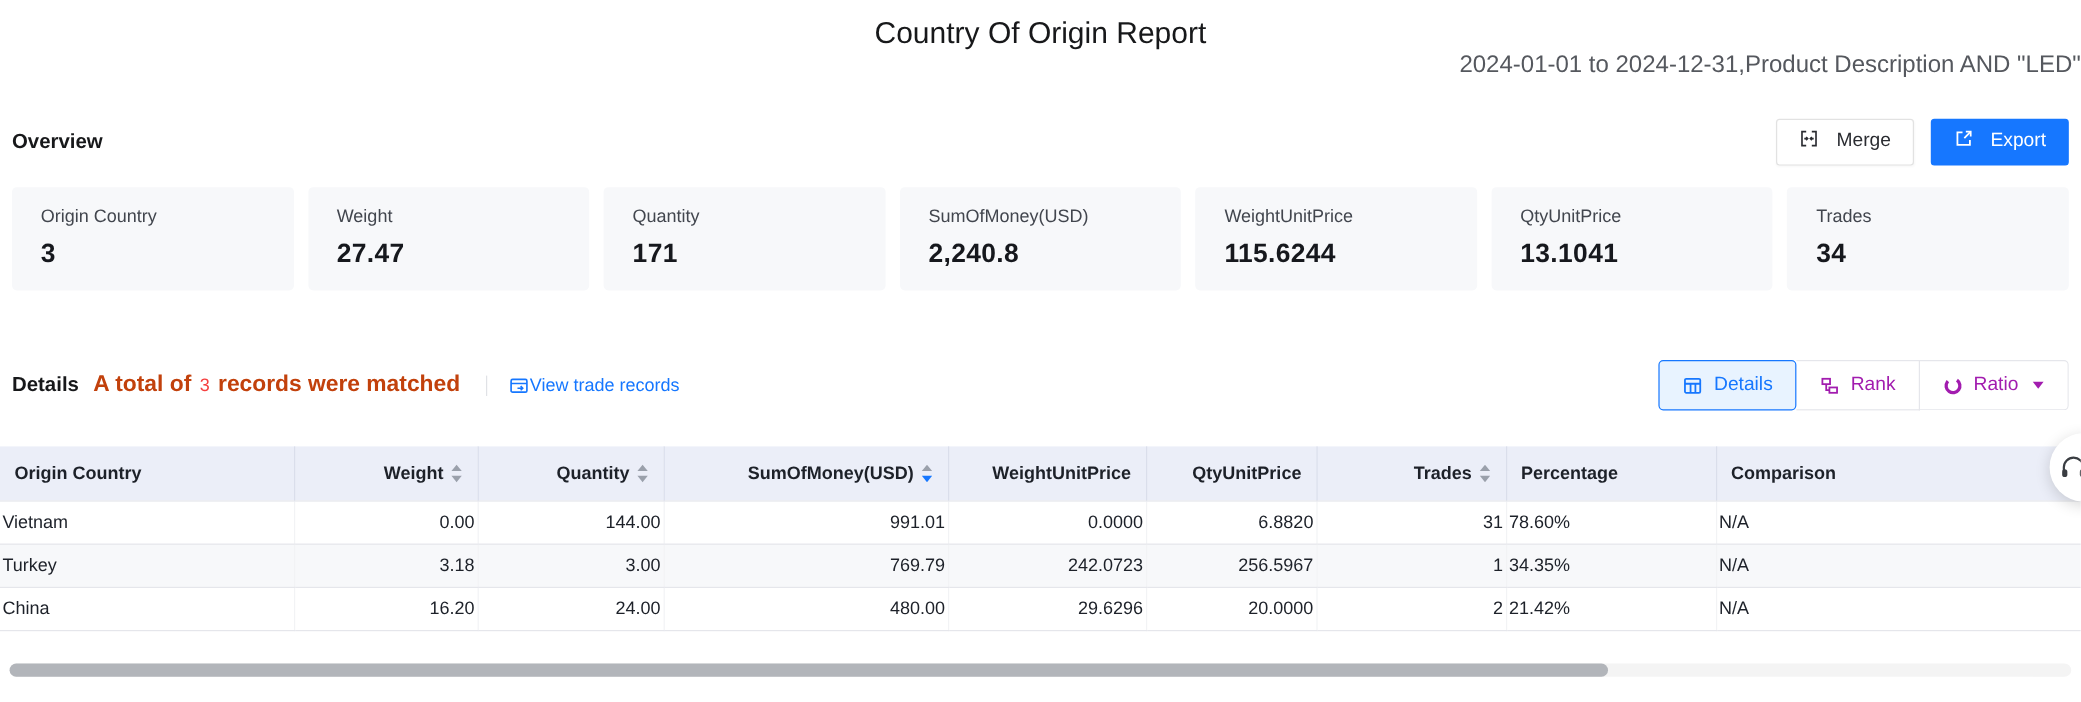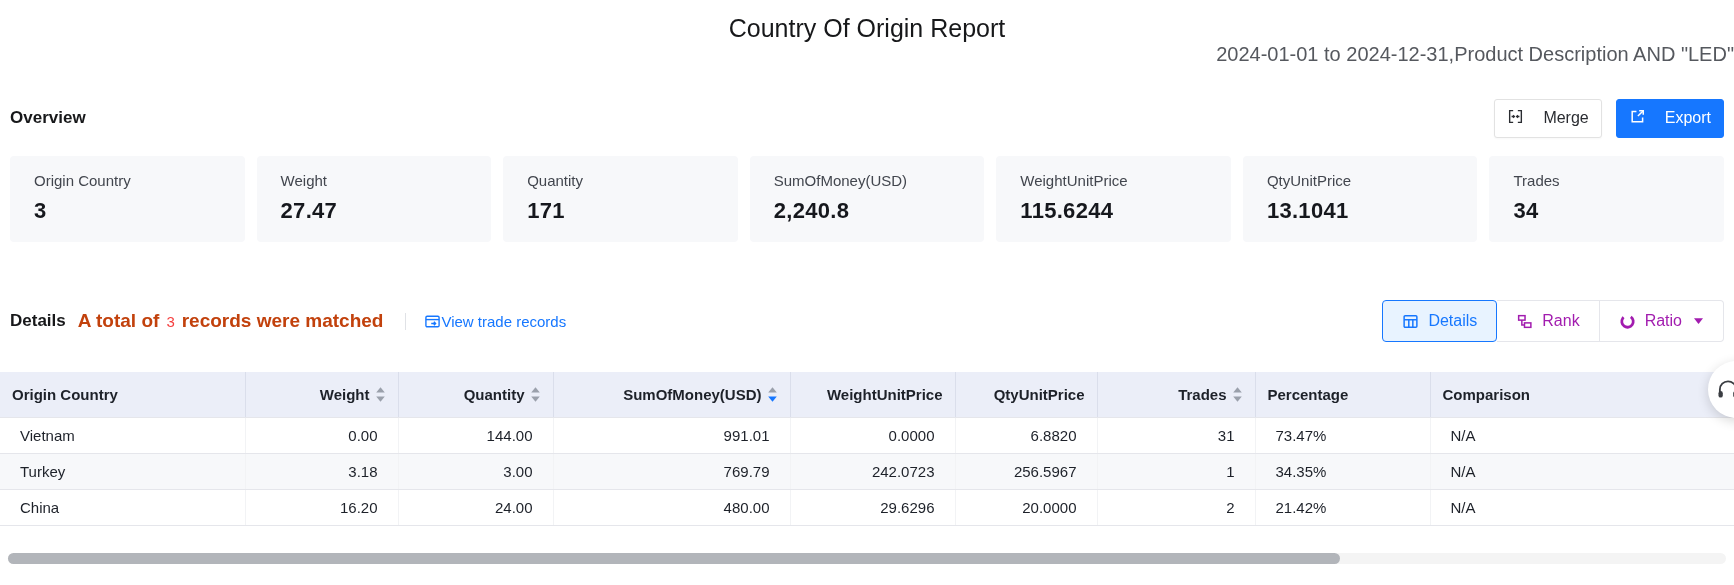--- a/index.html
+++ b/index.html
@@ -11,21 +11,21 @@
   }
 
   
   .report-title { text-align:center; padding-top:14px; font-size:25px; font-weight:400; color:#17181a; }
   .report-subtitle { text-align:right; font-size:20px; color:#55585e; font-weight:400; }
 
   
   .overview-row { display:flex; justify-content:space-between; align-items:center; margin:30px 10px 0; height:44px; }
   .section-heading { font-size:17px; font-weight:700; color:#17181a; }
   .actions { display:flex; align-items:center; gap:14px; }
-  .btn { display:inline-flex; align-items:center; gap:19px; height:39px; padding:0 12px;
+  .btn { display:inline-flex; align-items:center; gap:14px; height:39px; padding:0 18px;
          border-radius:3px; font-size:16px; cursor:pointer; font-family:inherit; }
   .btn-merge { background:#fff; border:1px solid #e2e2e2; color:#2a2c31; box-shadow:0 1px 2px rgba(0,0,0,.03); }
   .btn-export { background:#1677ff; border:1px solid #1677ff; color:#fff; }
 
   
   .cards { display:flex; gap:12px; margin:16px 10px 0; }
   .card { flex:1; background:#f7f8fa; border-radius:4px; height:86px; padding:16px 24px; }
   .card-label { font-size:15px; color:#42464e; }
   .card-value { font-size:22px; font-weight:700; color:#16181d; margin-top:9px; letter-spacing:.3px; }
 
@@ -47,21 +47,21 @@
   .tab .caret { margin-left:2px; }
 
   
   .report-table { width:1734px; margin-top:30px; border-collapse:collapse; table-layout:fixed; font-size:15px; }
   .report-table th {
     background:#ebeef8; height:45px; font-weight:700; color:#1d2129;
     padding:0 12px; border-right:1px solid #dadeeb; border-bottom:1px solid #e5e6eb;
   }
   .report-table th:last-child { border-right:none; }
   .report-table td {
-    height:36px; padding:0 20px; color:#1d2129;
+    height:36px; padding:0 2px; color:#1d2129;
     border-bottom:1px solid #e5e6eb; border-right:1px solid #f2f3f5;
   }
   .report-table td:last-child { border-right:none; }
   .report-table tbody tr:nth-child(even) { background:#f7f8fa; }
   .al-left  { text-align:left; }
   .al-right { text-align:right; }
   .th-inner { display:flex; align-items:center; gap:5px; }
   .al-right .th-inner { justify-content:flex-end; }
   .sort-box { display:inline-flex; line-height:0; }
 
@@ -271,21 +271,21 @@
     </thead>
   <tbody id="table-body">
       <tr>
         <td class="al-left">Vietnam</td>
         <td class="al-right">0.00</td>
         <td class="al-right">144.00</td>
         <td class="al-right">991.01</td>
         <td class="al-right">0.0000</td>
         <td class="al-right">6.8820</td>
         <td class="al-right">31</td>
-        <td class="al-left">73.47%</td>
+        <td class="al-left">78.60%</td>
         <td class="al-left">N/A</td>
       </tr>
       <tr>
         <td class="al-left">Turkey</td>
         <td class="al-right">3.18</td>
         <td class="al-right">3.00</td>
         <td class="al-right">769.79</td>
         <td class="al-right">242.0723</td>
         <td class="al-right">256.5967</td>
         <td class="al-right">1</td>

